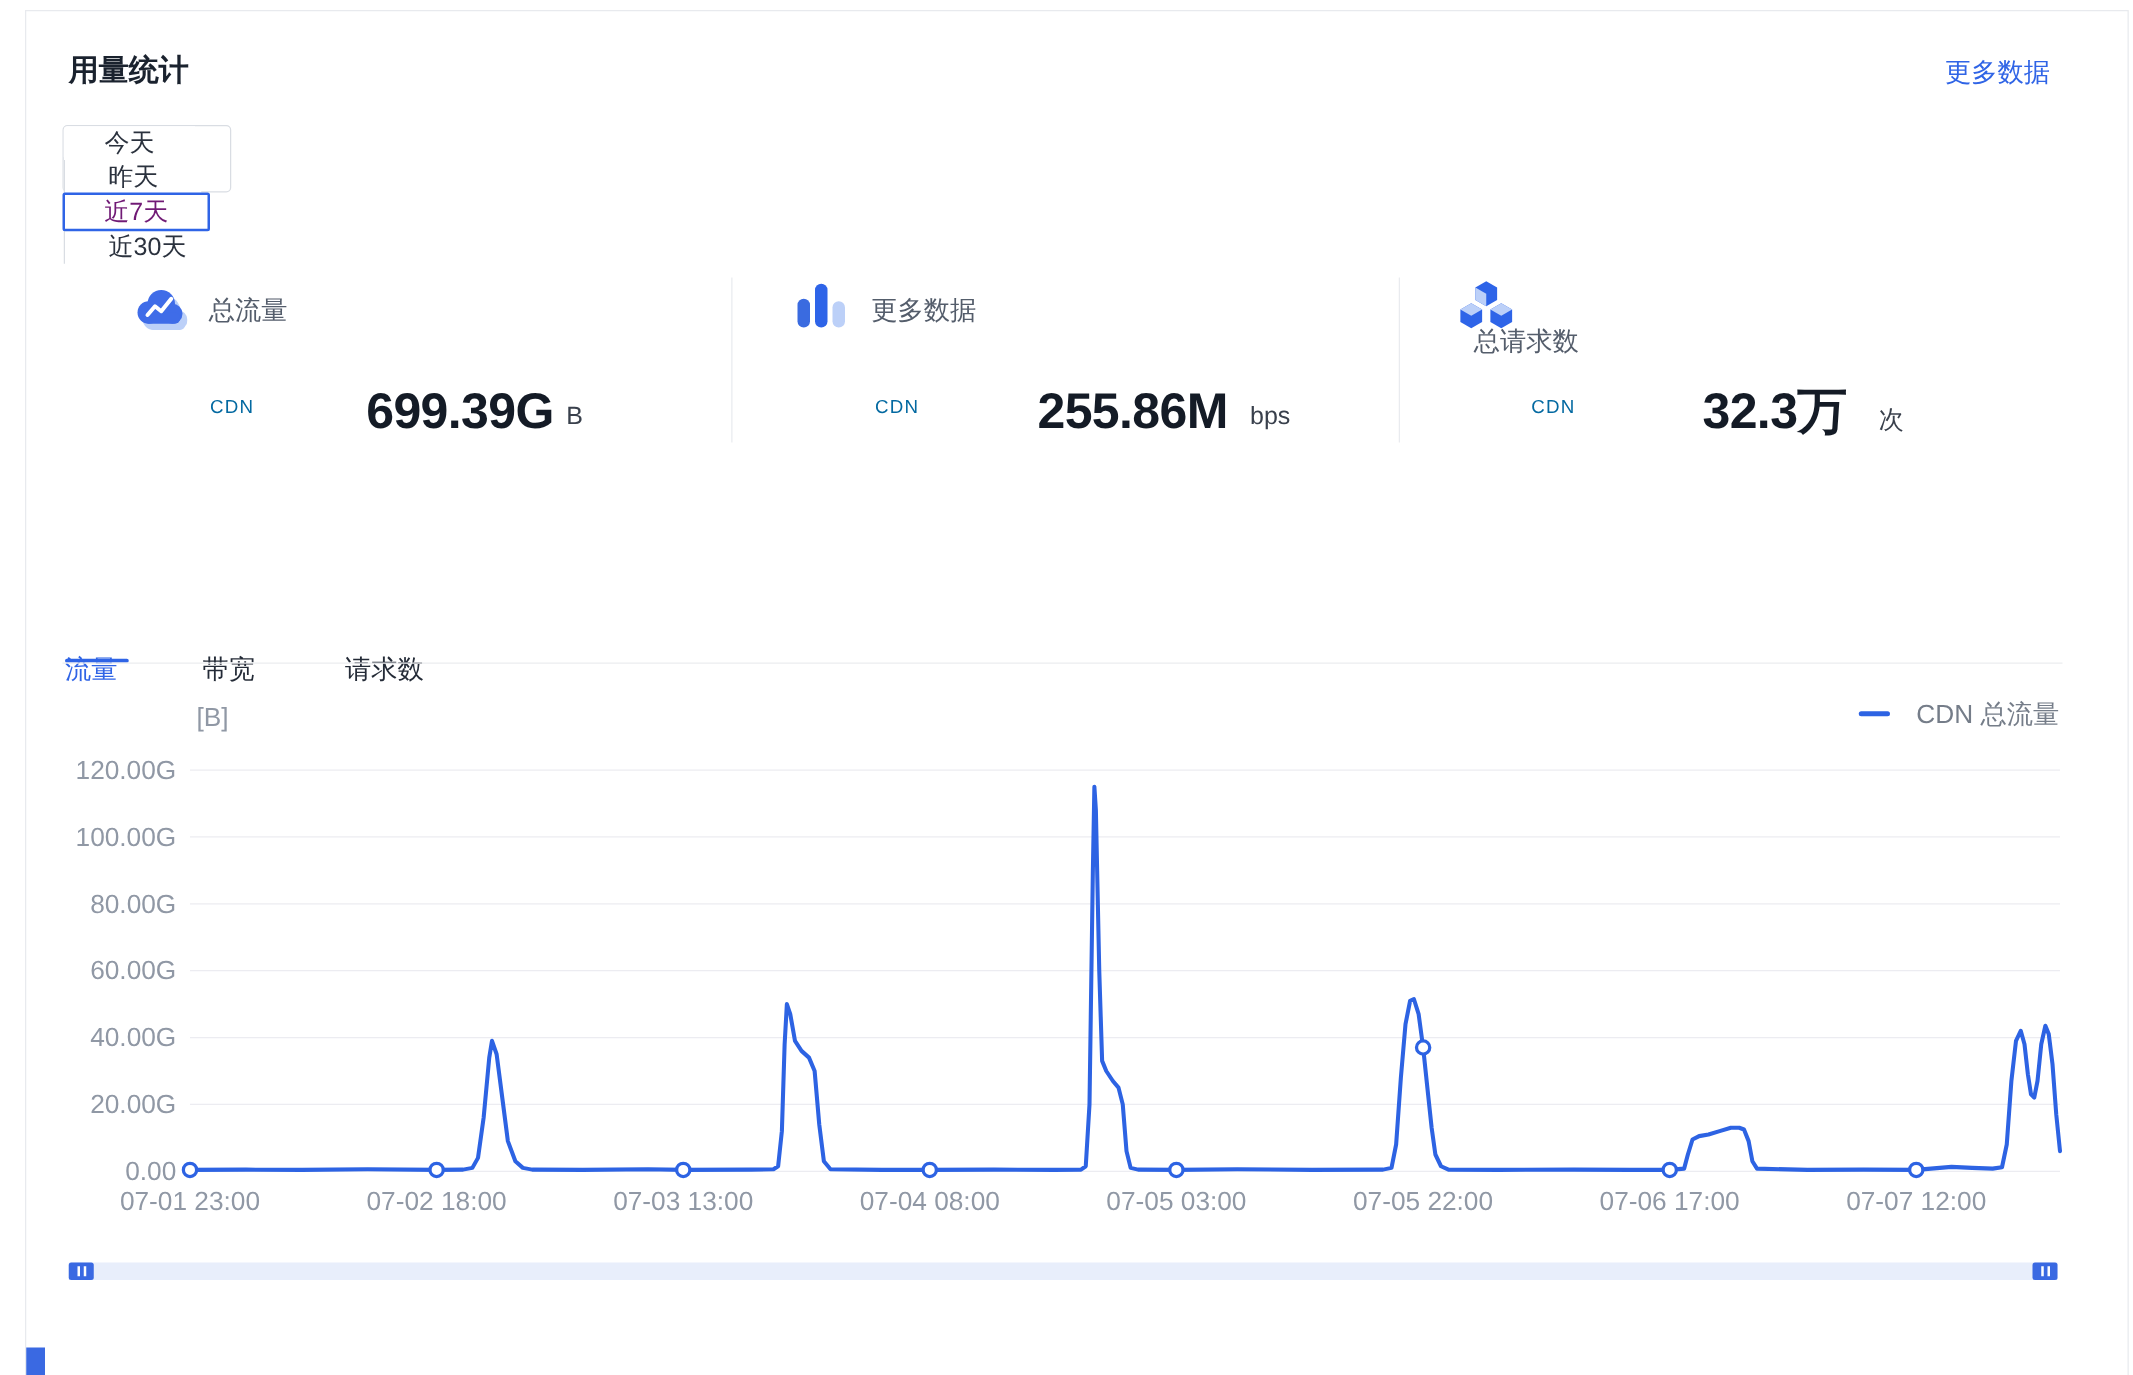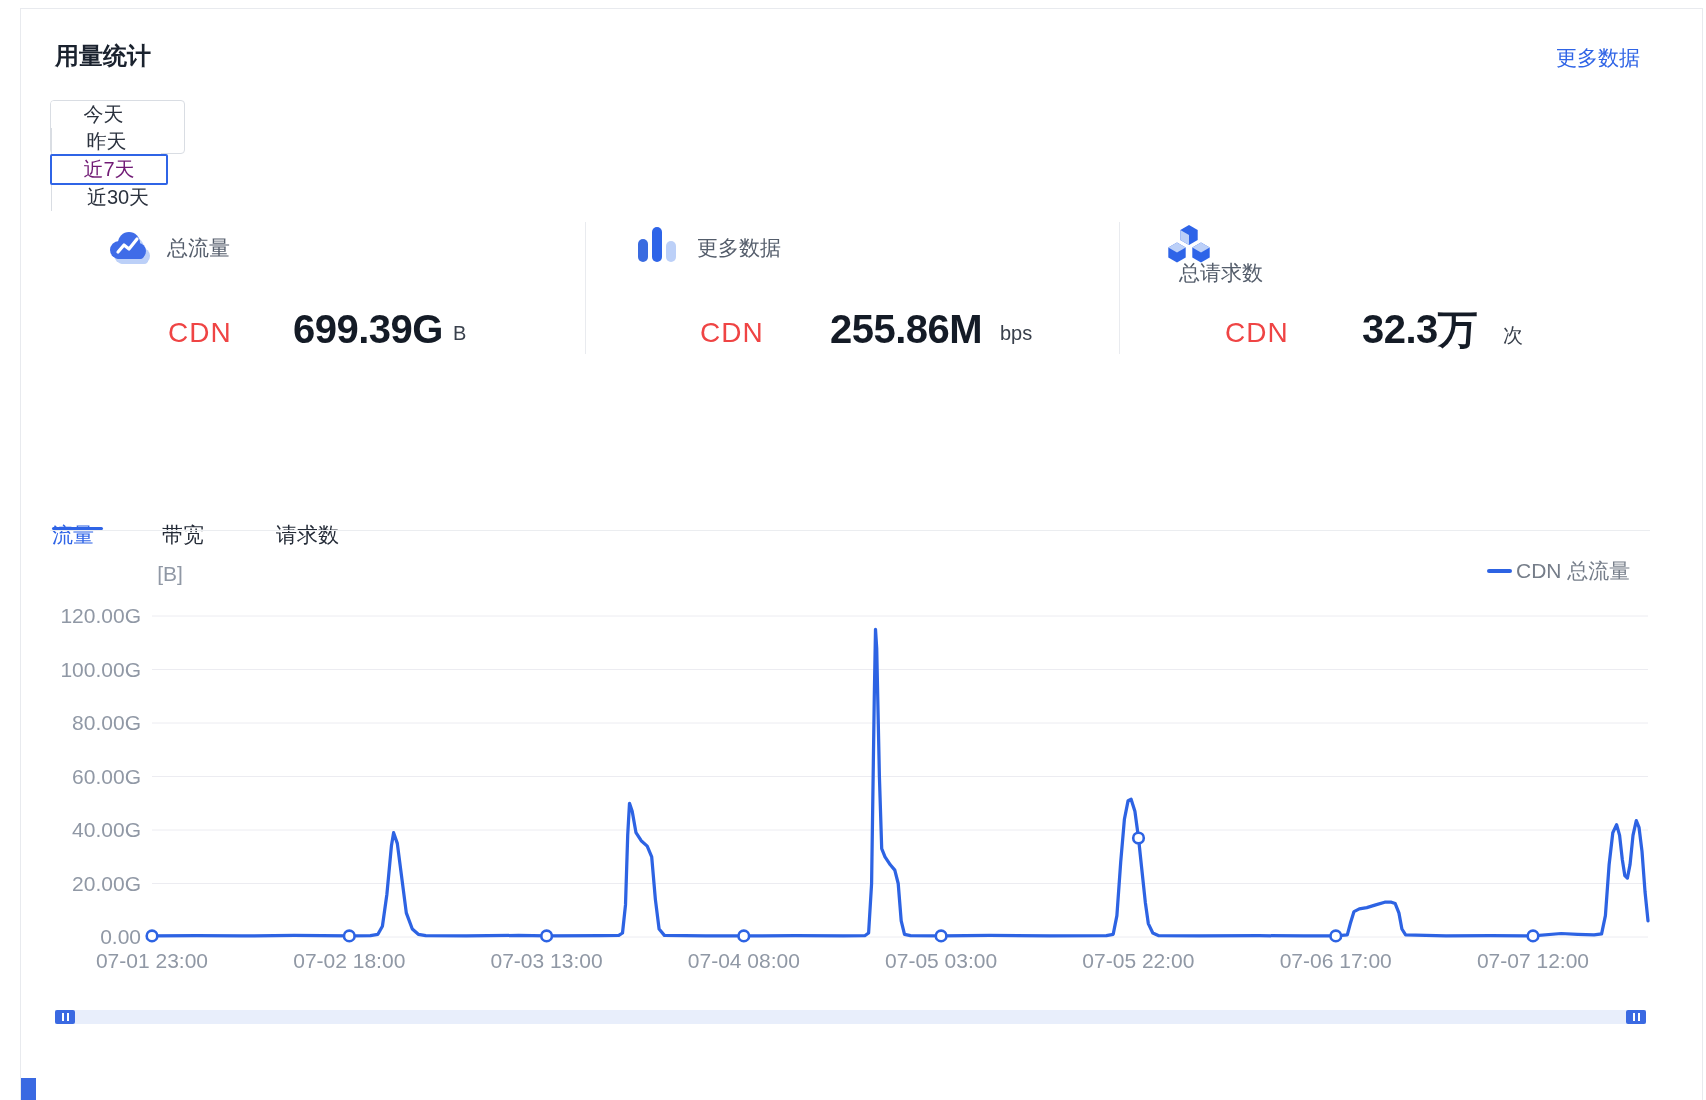--- a/index.html
+++ b/index.html
@@ -32,30 +32,30 @@
   }
   .range-btn:first-child{border-left:none;border-radius:3px 0 0 3px;}
   .range-btn.active{
     border:2px solid #2f64e6;color:#701a75;margin:-1px;height:54px;z-index:2;border-radius:2px;
   }
   .w1{width:105px}.w2{width:110px}.w3{width:118px}.w4{width:133px}
   
   .v-divider{position:absolute;top:222px;height:132px;width:1px;background:#e9ebef;}
   .stat-icon{position:absolute;width:46px;height:46px;}
   .stat-label{position:absolute;top:234px;font-size:21px;color:#545d6b;}
-  .stat-product{position:absolute;top:317px;font-size:28px;letter-spacing:1px;color:#ef4444;}
+  .stat-product{position:absolute;top:317px;font-size:15px;letter-spacing:1px;color:#0369a1;}
   .stat-value{position:absolute;top:309px;font-size:40px;line-height:40px;font-weight:700;color:#141b26;letter-spacing:-0.5px;}
   .stat-unit{position:absolute;top:322px;font-size:20px;color:#39404c;}
   
   .metric-tab{position:absolute;top:477px;font-size:21px;color:#242b37;cursor:pointer;margin-top:44px;}
   .metric-tab.active{color:#2f64e6;}
   .tab-underline{position:absolute;left:52px;top:527px;width:51px;height:3px;background:#2f64e6;border-radius:2px;}
   .tab-divider{position:absolute;left:50px;top:530px;width:1600px;height:1px;background:#ebedf0;}
   
-  .legend{position:absolute;left:1487px;top:557px;display:flex;align-items:center;gap:4px;cursor:pointer;}
+  .legend{position:absolute;left:1487px;top:557px;display:flex;align-items:center;gap:21px;cursor:pointer;}
   .legend-swatch{width:25px;height:4px;border-radius:2px;background:#2d63e3;}
   .legend-text{font-size:21px;color:#757d89;white-space:nowrap;}
   
   #traffic-chart{position:absolute;left:0;top:540px;}
   .axis-text{fill:#9098a5;font-size:21px;font-family:"Liberation Sans","DejaVu Sans",sans-serif;}
   
   .slider-track{position:absolute;left:55px;top:1010px;width:1591px;height:14px;background:#e8eefb;cursor:pointer;}
   .slider-handle{
     position:absolute;top:1010px;width:20px;height:14px;background:#3a69e2;border-radius:2px;
     display:flex;align-items:center;justify-content:center;gap:3px;cursor:ew-resize;z-index:3;

